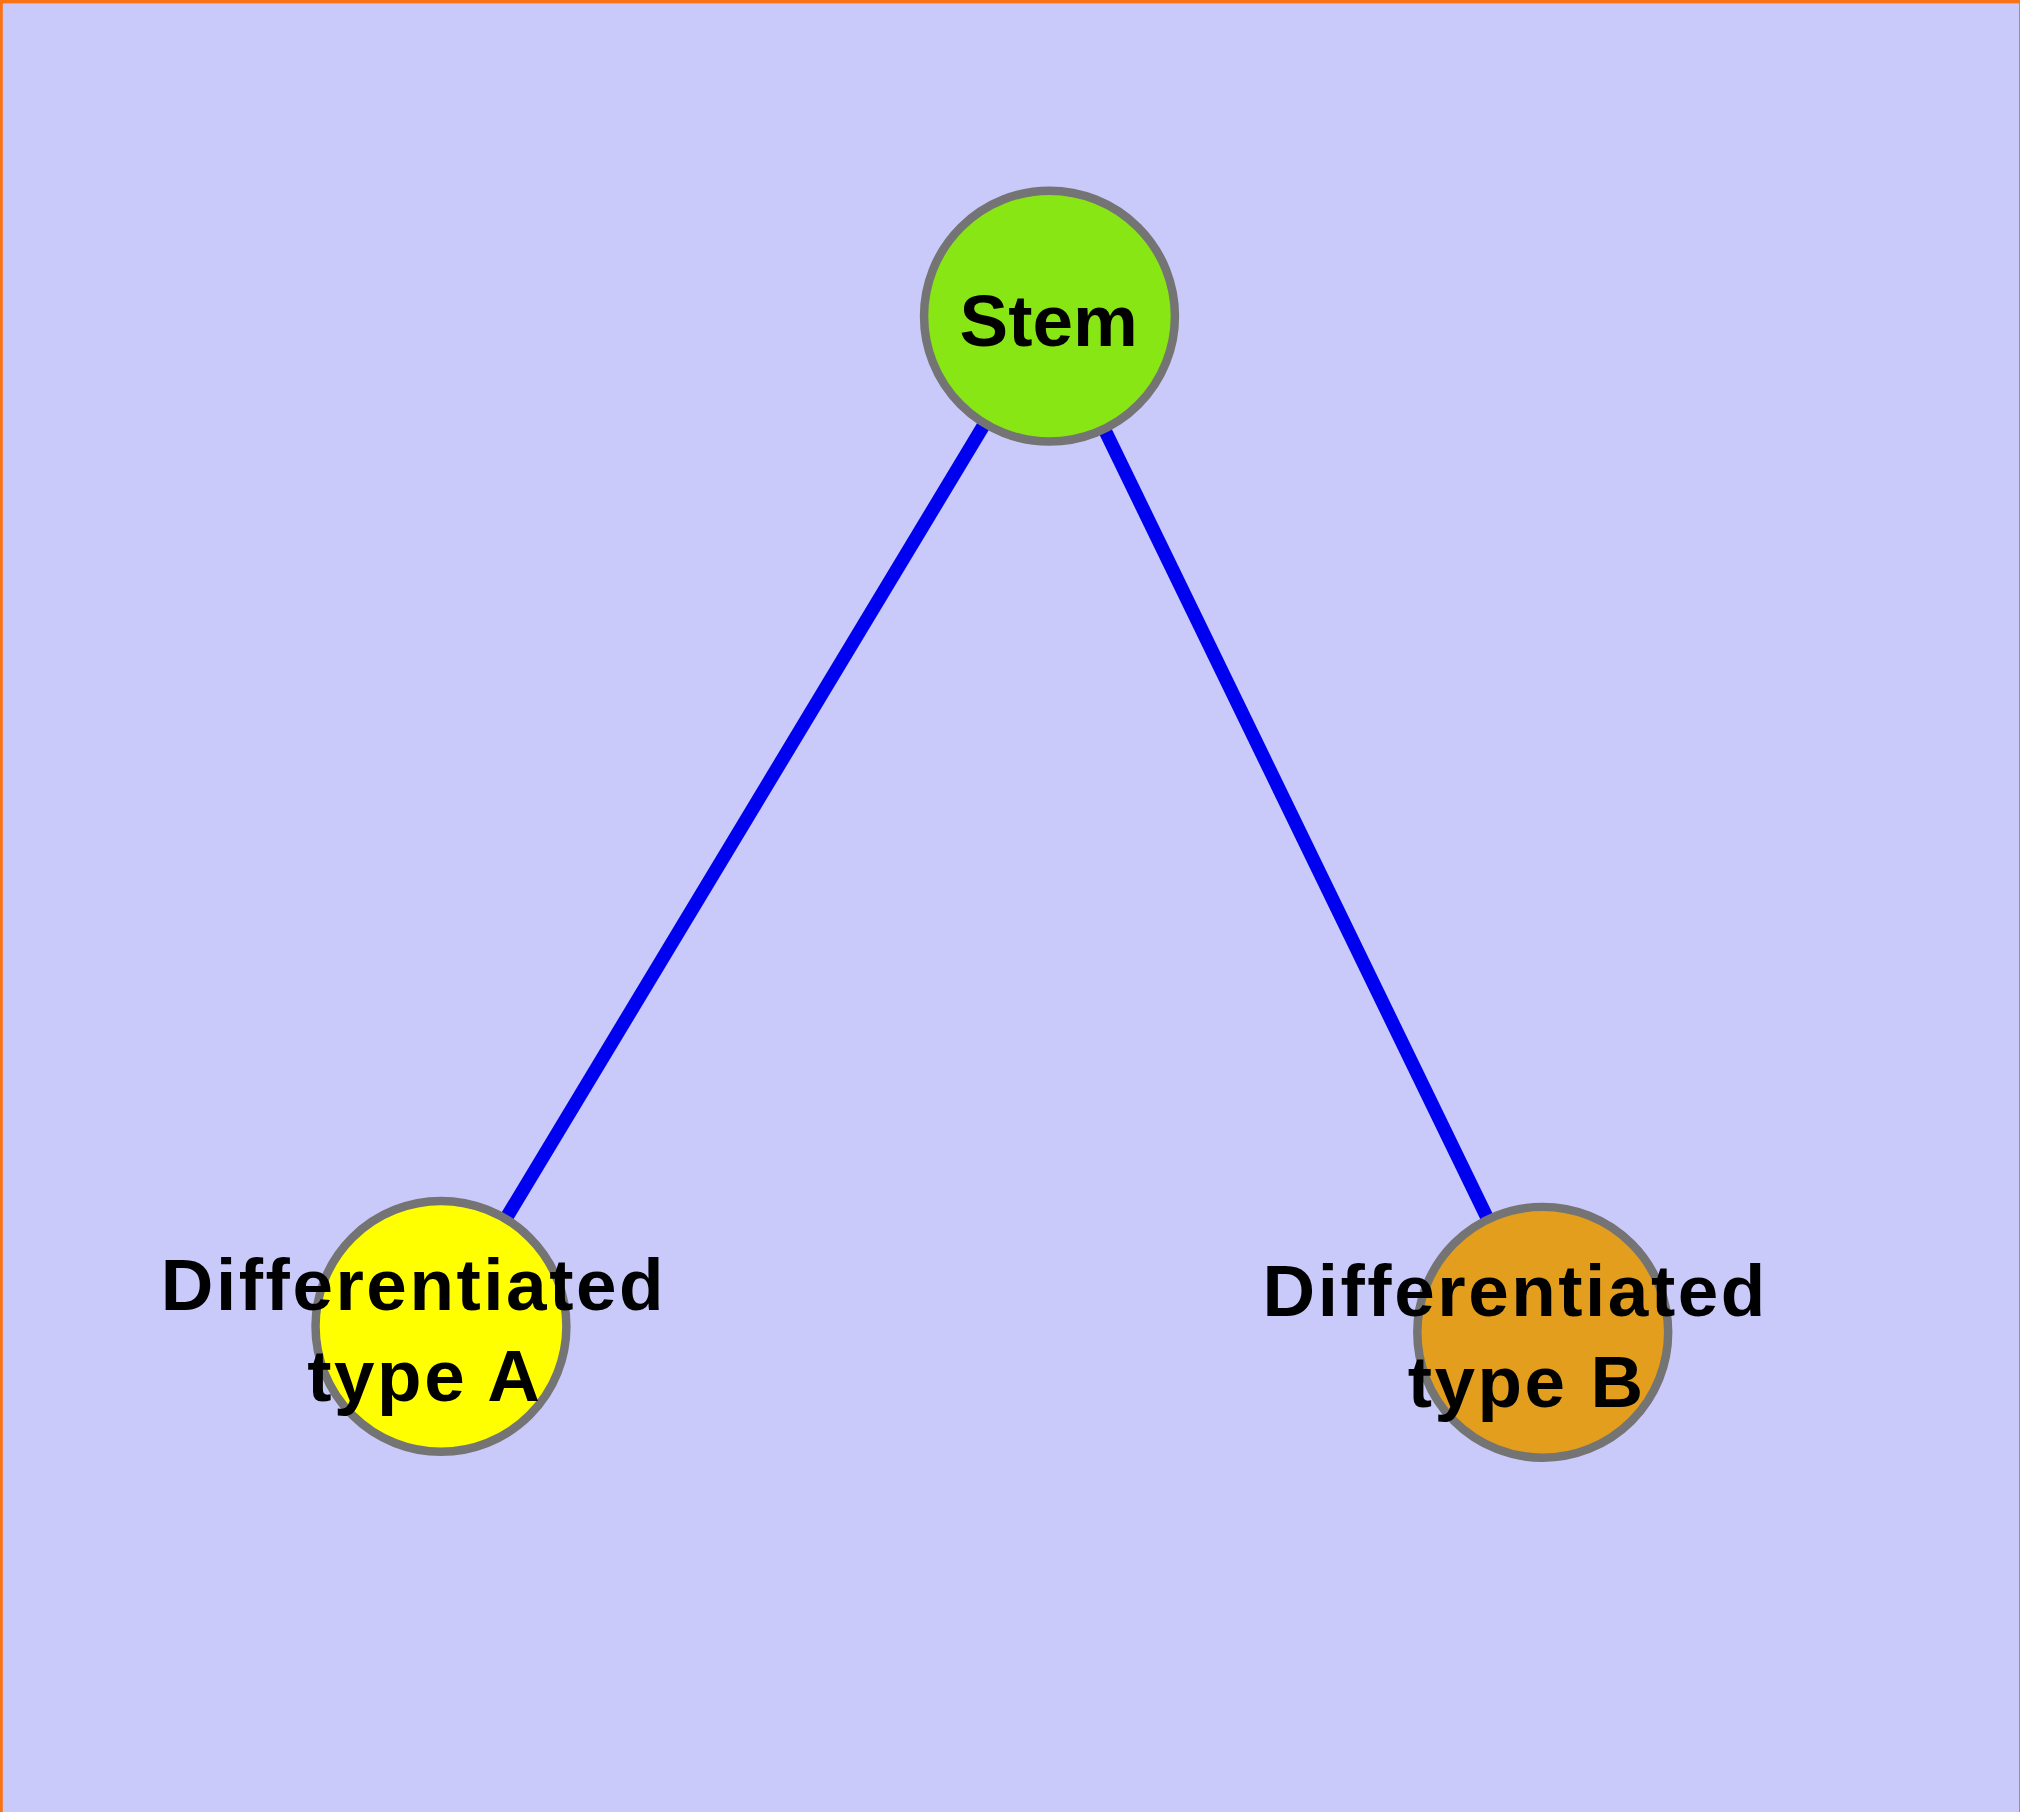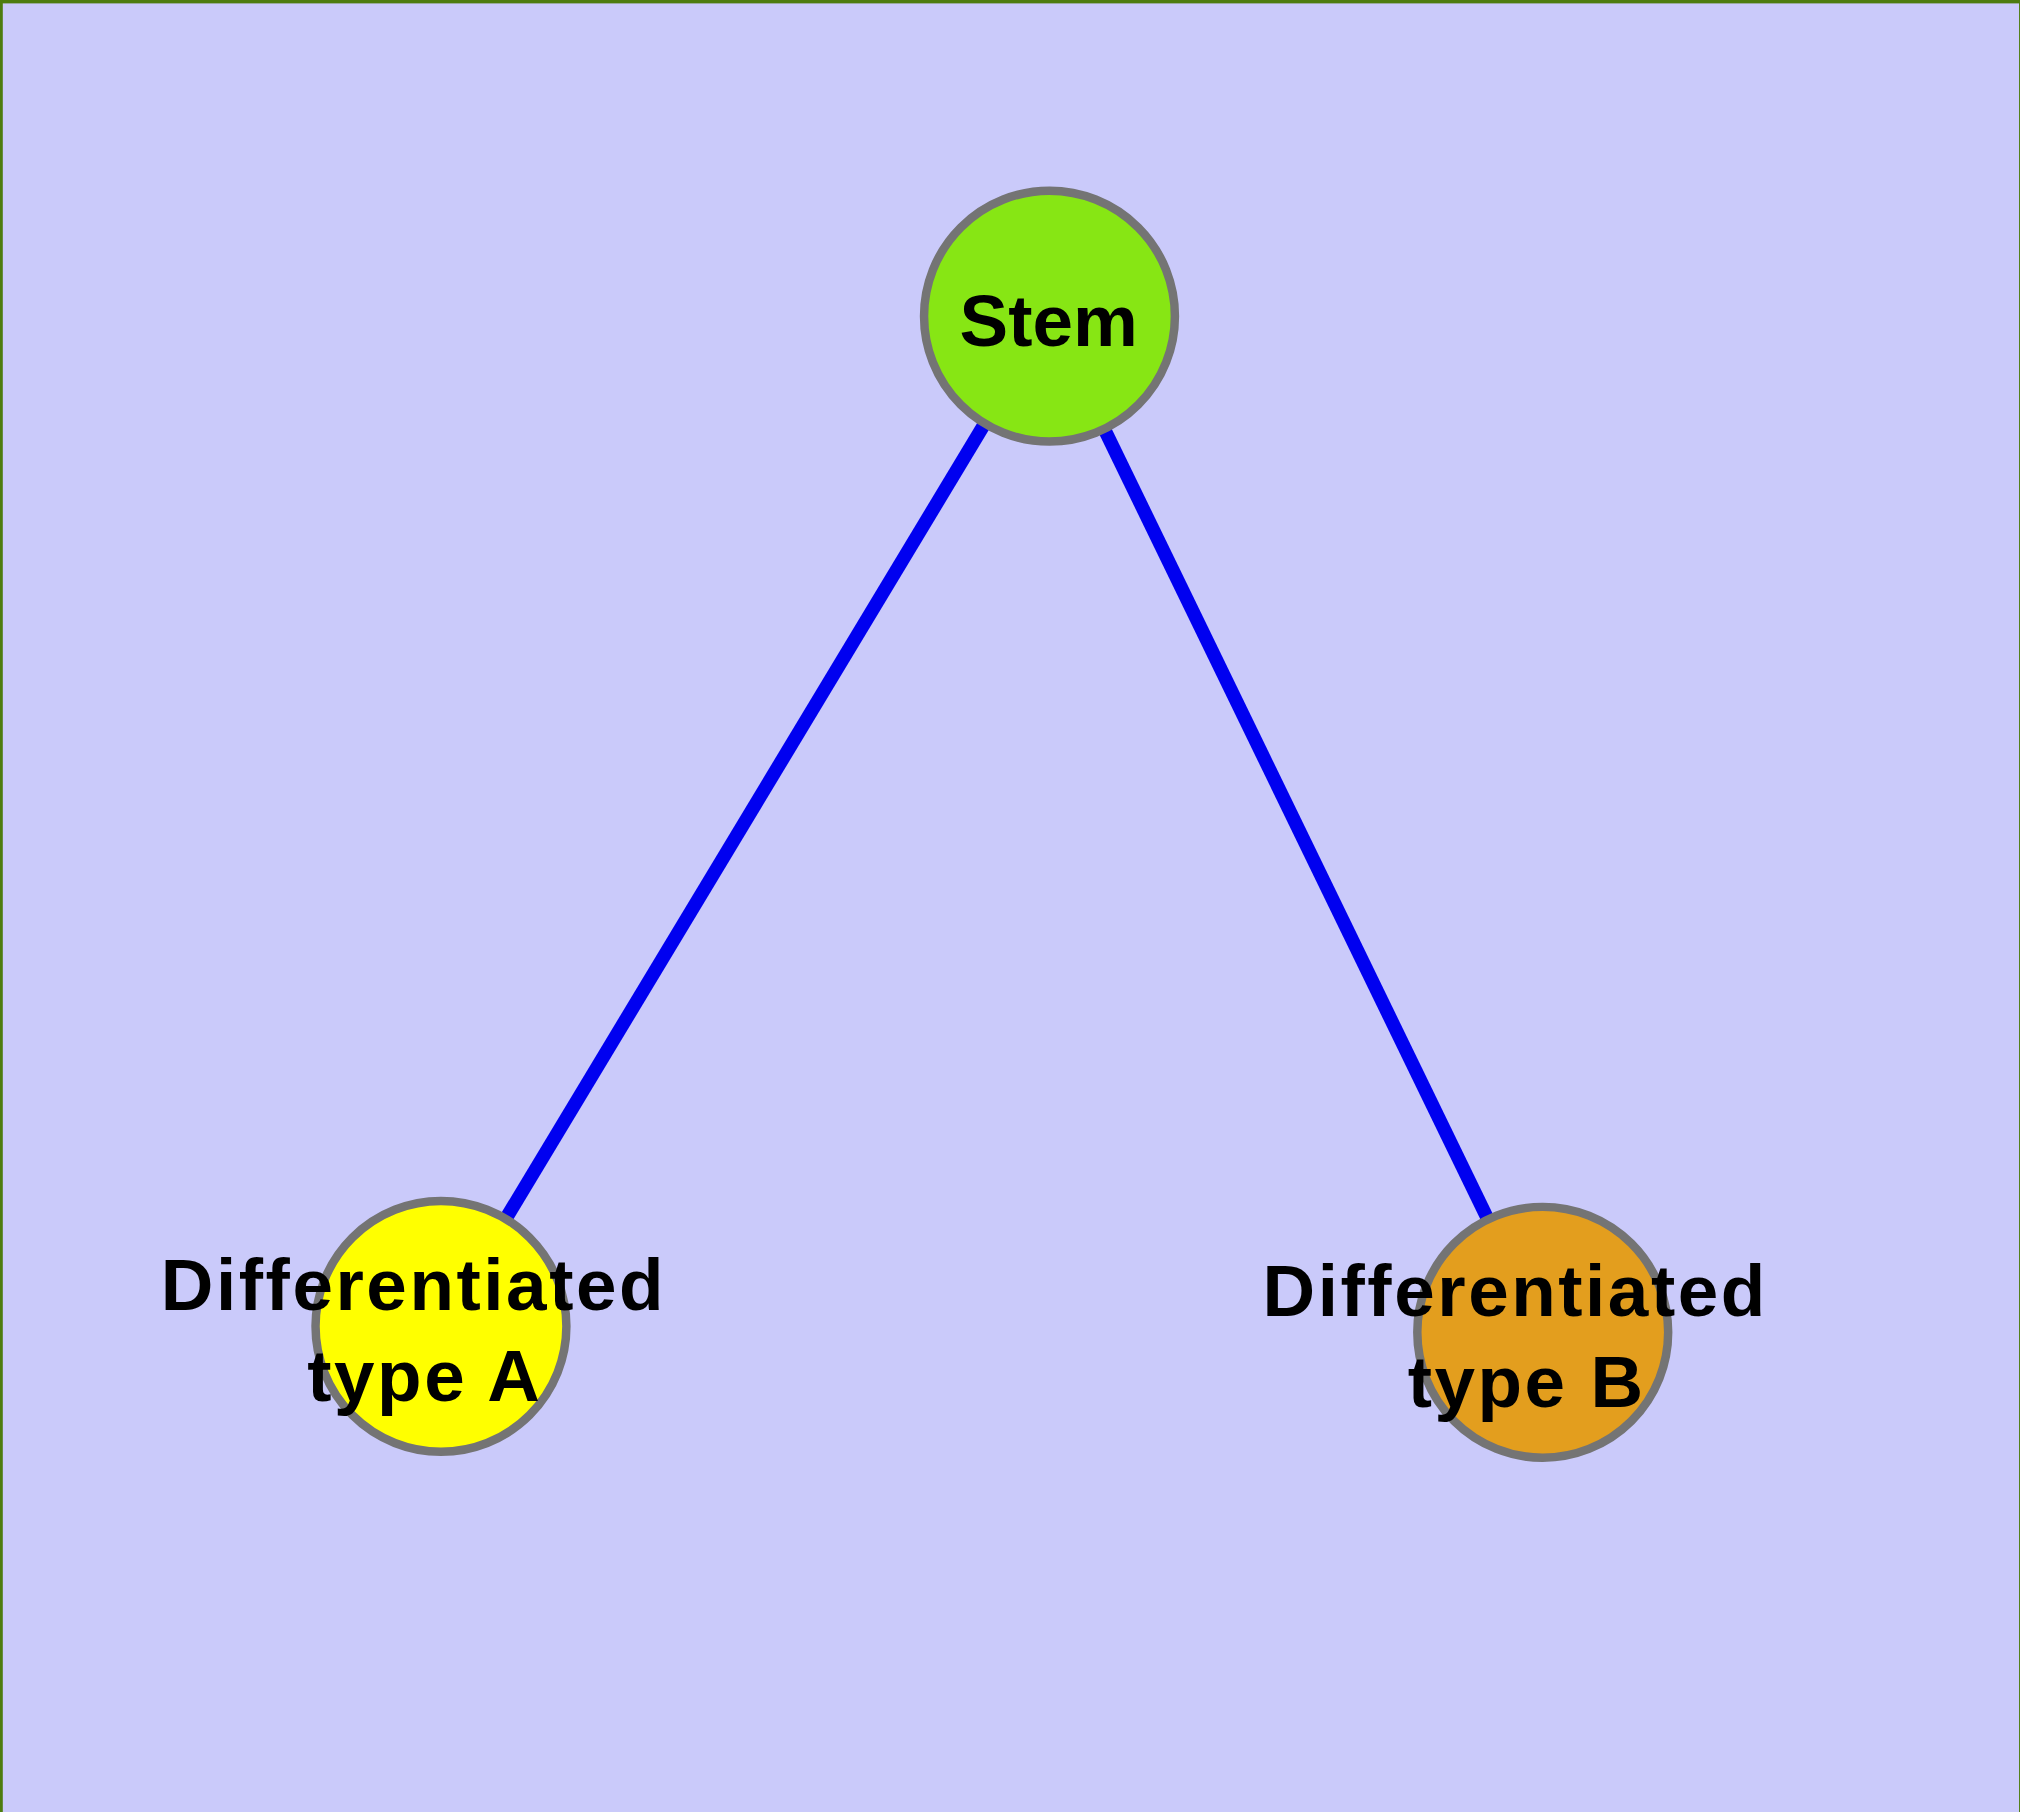--- a/index.html
+++ b/index.html
@@ -4,21 +4,21 @@
 <style>
   html, body {
     margin: 0;
     padding: 0;
     background: #ffffff;
   }
   .stage {
     position: relative;
     width: 2021px;
     height: 1812px;
-    background: #4d7c0f;
+    background: #f97316;
     overflow: hidden;
   }
   svg.diagram {
     position: absolute;
     left: 0;
     top: 0;
     width: 2021px;
     height: 1812px;
     display: block;
   }

